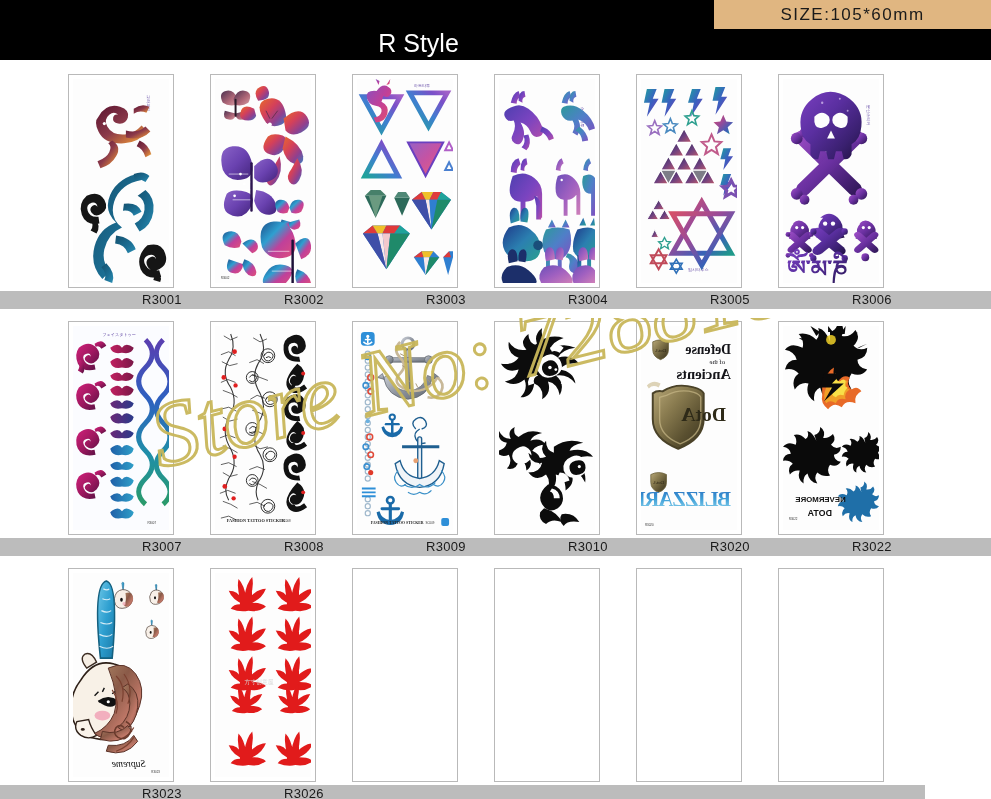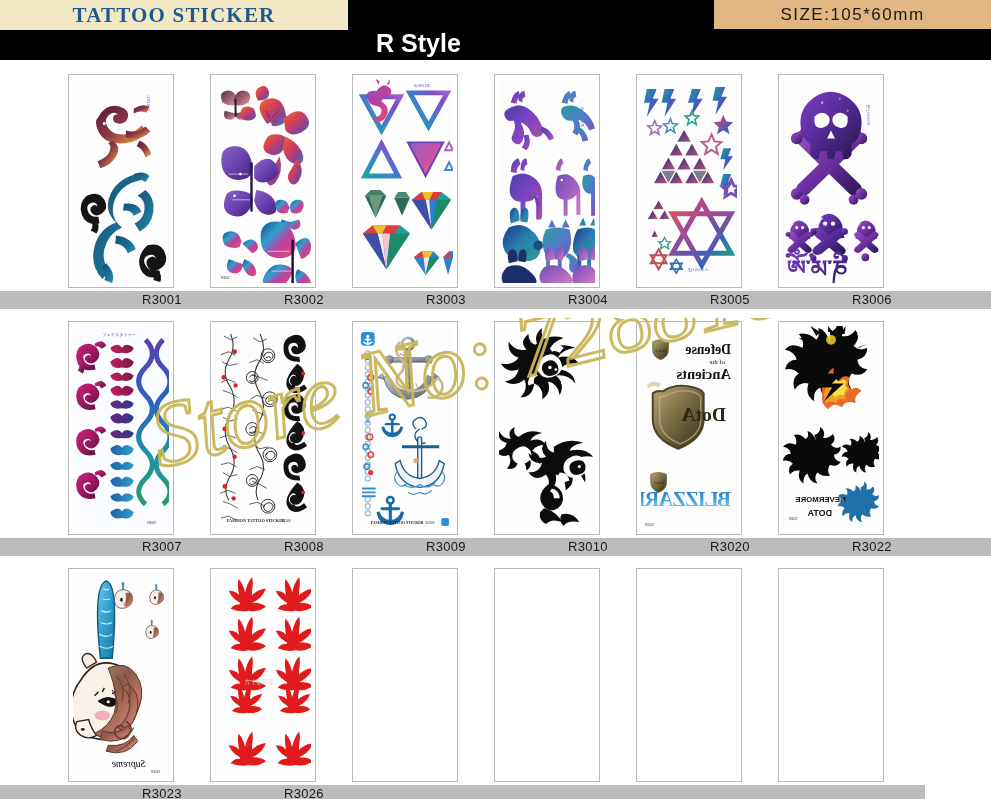--- a/index.html
+++ b/index.html
@@ -45,21 +45,21 @@
     letter-spacing: 1.5px;
     color: #1a1a1a;
     white-space: nowrap;
   }
   .style-title {
     position: absolute; left: 0; top: 28px;
     width: 903px;
     text-align: center;
     padding-right: 66px;
     font-size: 25px;
-    font-weight: bold;
+    font-weight: normal;
     color: #ffffff;
     line-height: 30px;
   }
 
   
   .catalog {
     position: relative;
     width: 991px;
     padding: 14px 0 0 0;
   }
@@ -124,23 +124,20 @@
   
   .art { position: absolute; inset: 0; }
   .art svg { width: 100%; height: 100%; display: block; }
   .mini { font-size: 3px; fill: #333; font-family: "Liberation Sans", sans-serif; }
   .kchar { font-size: 4.2px; fill: #5a3fa0; font-family: "Liberation Sans", sans-serif; }
 </style>
 </head>
 <body>
 
 <div class="header">
-  <div class="brand-box">
-    <span class="brand-text">TATTOO STICKER</span>
-  </div>
   <div class="size-box">
     <span class="size-text">SIZE:105*60mm</span>
   </div>
   <div class="style-title">R Style</div>
 </div>
 
 <div class="catalog">
 
   <div class="row">
     <div class="cells">

